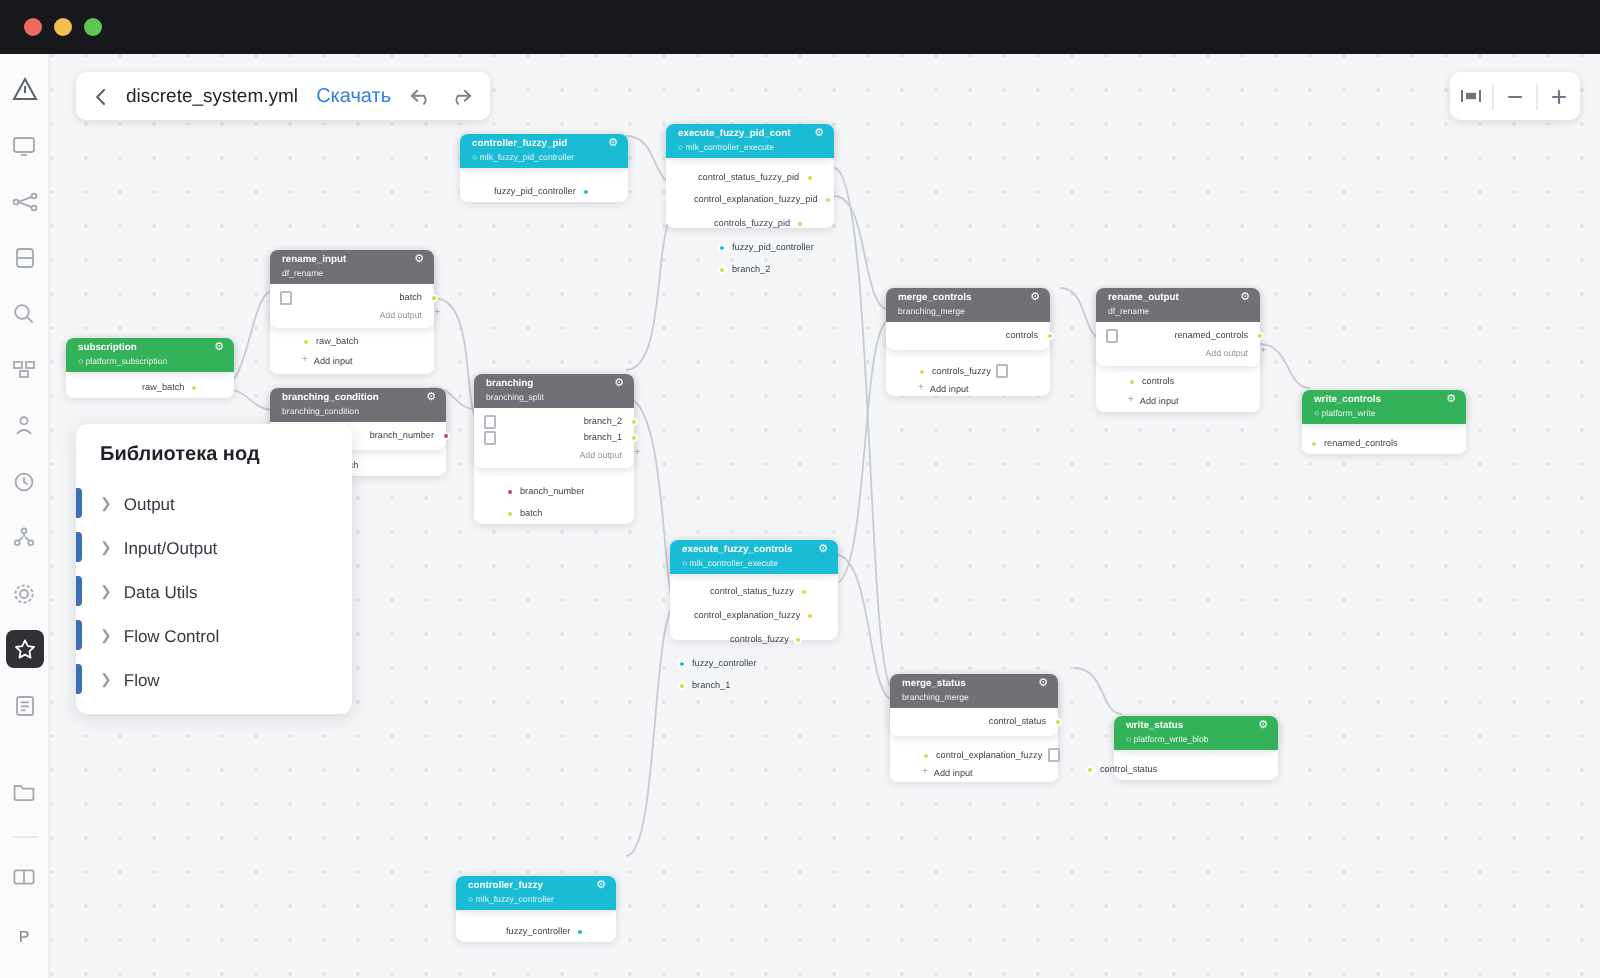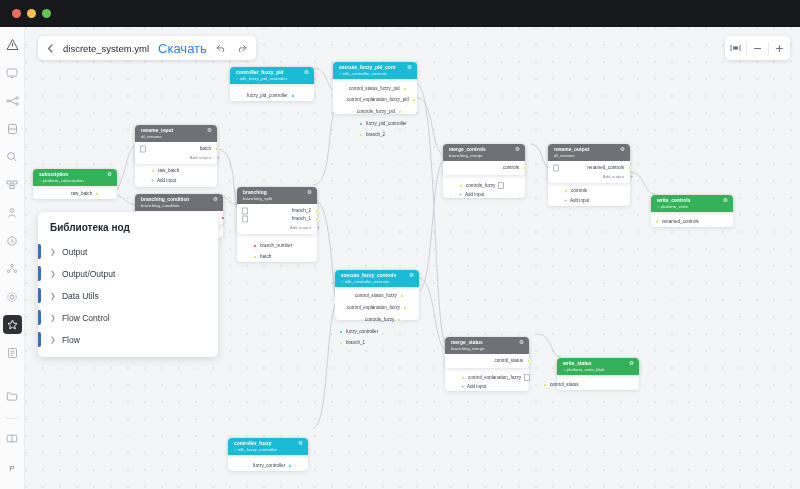--- a/index.html
+++ b/index.html
@@ -79,21 +79,21 @@
     z-index: 40;
   }
   .tb-ico {
     color: #6e7681; font-size: 11px; line-height: 1;
     display: flex; align-items: center; cursor: pointer;
   }
   .tb-title {
     font-size: 9.5px; color: #22262c; white-space: nowrap;
   }
   .tb-link {
-    font-size: 13px; color: #2f7fe0; white-space: nowrap; cursor: pointer;
+    font-size: 10px; color: #2f7fe0; white-space: nowrap; cursor: pointer;
   }
 
   .toolbar-right {
     position: absolute; right: 10px; top: 36px;
     height: 24px;
     background: #ffffff;
     border-radius: 5px;
     box-shadow: 0 1px 4px rgba(20,25,40,.13);
     display: flex; align-items: center;
     z-index: 40;
@@ -101,21 +101,21 @@
   .tr-btn {
     width: 21px; height: 24px;
     display: flex; align-items: center; justify-content: center;
     color: #6e7681; font-size: 10px; cursor: pointer;
   }
   .tr-div { width: 1px; height: 13px; background: #e8eaed; }
 
   
   .library {
     position: absolute; left: 38px; top: 212px;
-    width: 180px;
+    width: 138px;
     background: #ffffff;
     border-radius: 6px;
     box-shadow: 0 2px 9px rgba(20,25,40,.13);
     padding: 10px 0 6px 0;
     z-index: 35;
   }
   .lib-title {
     font-size: 10px; color: #1d2228; font-weight: bold;
     padding: 0 12px 8px 12px;
   }
@@ -701,21 +701,21 @@
   </div>
 
   <div class="library">
     <div class="lib-title">Библиотека нод</div>
     <div class="lib-item">
       <span class="lib-chev">❯</span>
       <span>Output</span>
     </div>
     <div class="lib-item">
       <span class="lib-chev">❯</span>
-      <span>Output/Output</span>
+      <span>Input/Output</span>
     </div>
     <div class="lib-item">
       <span class="lib-chev">❯</span>
       <span>Data Utils</span>
     </div>
     <div class="lib-item">
       <span class="lib-chev">❯</span>
       <span>Flow Control</span>
     </div>
     <div class="lib-item">

